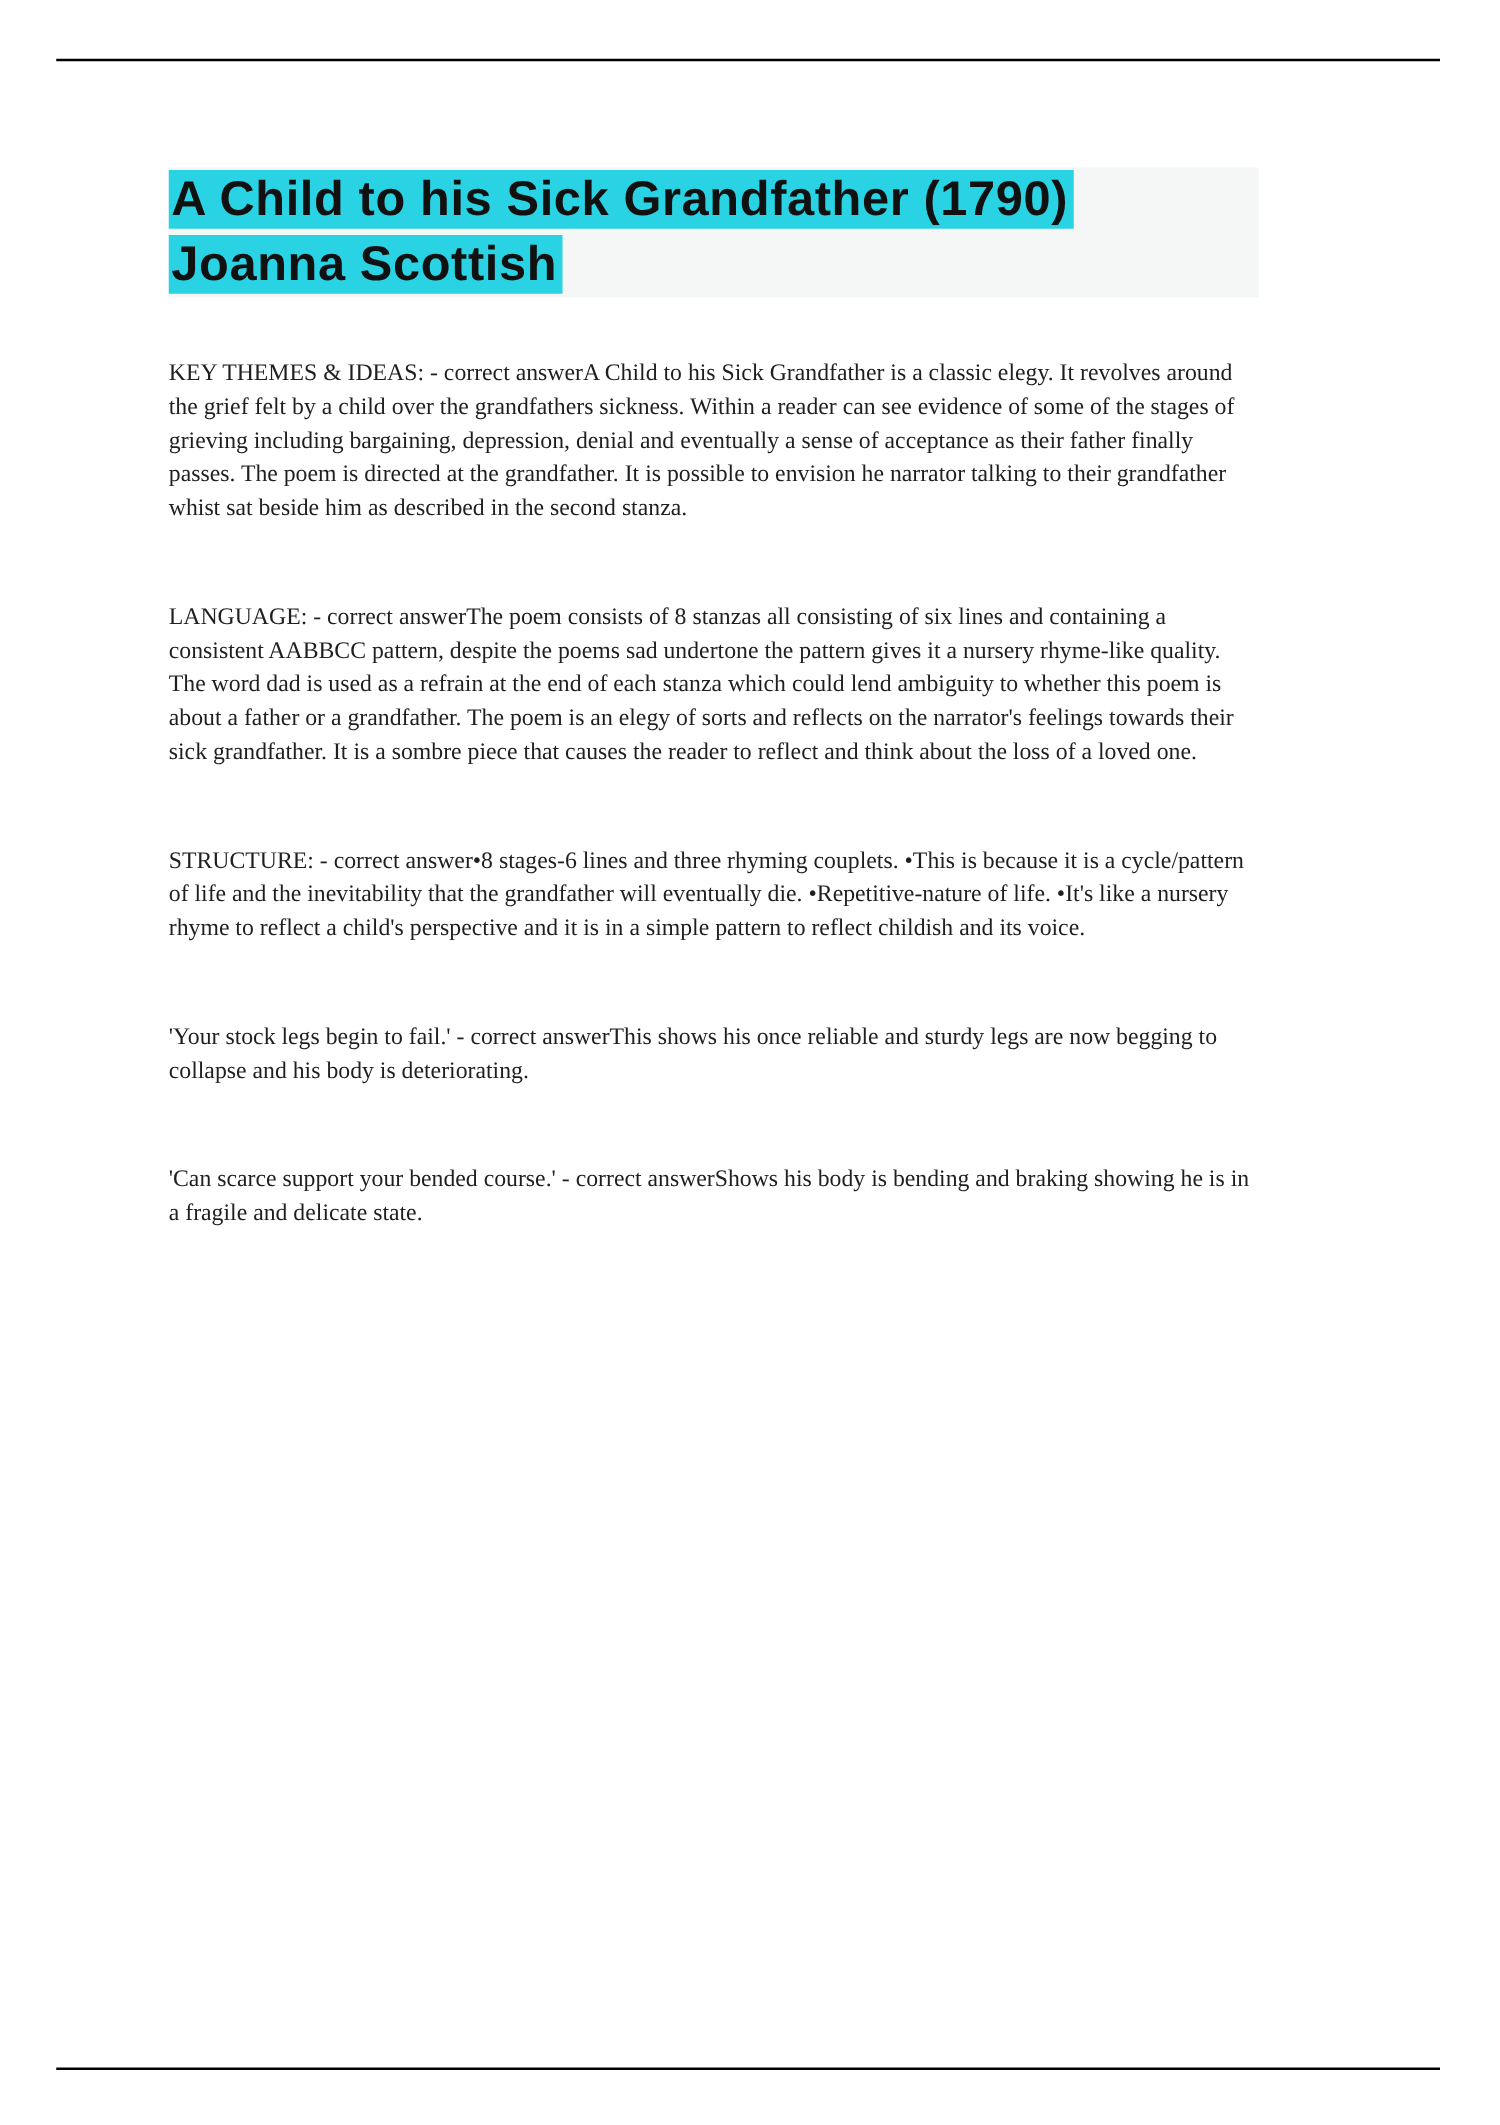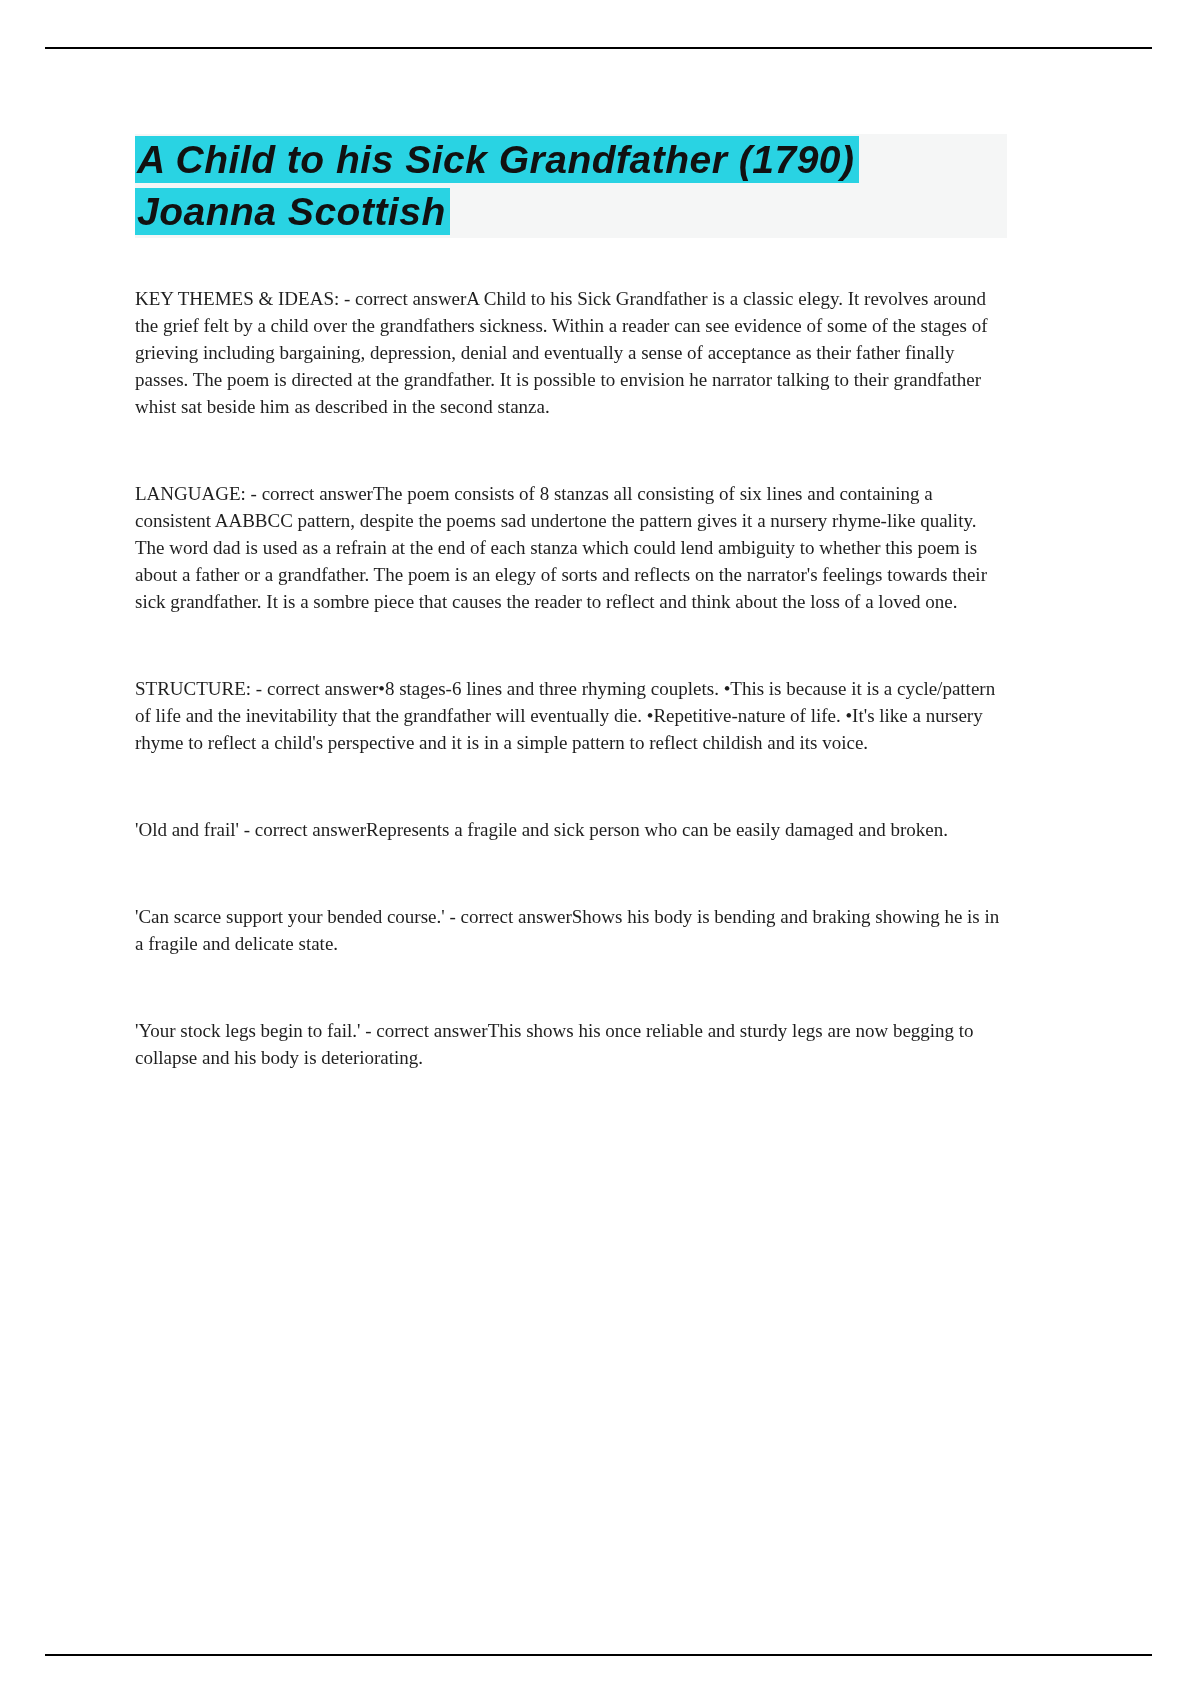--- a/index.html
+++ b/index.html
@@ -38,21 +38,20 @@
     font-weight: bold;
     line-height: 52px;
     color: #111111;
     margin-bottom: 47px;
     letter-spacing: 0.5px;
   }
   .title-block .hl {
     background: #29d3e3;
     padding: 2px 4px 2px 2px;
     box-decoration-break: clone;
-    font-style: italic;
     -webkit-box-decoration-break: clone;
   }
   .body-text p {
     font-size: 19px;
     line-height: 27px;
     margin: 0 0 60px 0;
     color: #1f1f1f;
     font-family: Liberation Serif, serif;
   }
 </style>
@@ -62,20 +61,19 @@
 <div class="page">
   <div class="rule top"></div>
 
   <div class="content">
     <h1 class="title-block"><span class="hl">A Child to his Sick Grandfather (1790)</span><br><span class="hl">Joanna Scottish</span></h1>
 
     <div class="body-text">
       <p>KEY THEMES &amp; IDEAS: - correct answerA Child to his Sick Grandfather is a classic elegy. It revolves around the grief felt by a child over the grandfathers sickness. Within a reader can see evidence of some of the stages of grieving including bargaining, depression, denial and eventually a sense of acceptance as their father finally passes. The poem is directed at the grandfather. It is possible to envision he narrator talking to their grandfather whist sat beside him as described in the second stanza.</p>
       <p>LANGUAGE: - correct answerThe poem consists of 8 stanzas all consisting of six lines and containing a consistent AABBCC pattern, despite the poems sad undertone the pattern gives it a nursery rhyme-like quality. The word dad is used as a refrain at the end of each stanza which could lend ambiguity to whether this poem is about a father or a grandfather. The poem is an elegy of sorts and reflects on the narrator's feelings towards their sick grandfather. It is a sombre piece that causes the reader to reflect and think about the loss of a loved one.</p>
       <p>STRUCTURE: - correct answer•8 stages-6 lines and three rhyming couplets. •This is because it is a cycle/pattern of life and the inevitability that the grandfather will eventually die. •Repetitive-nature of life. •It's like a nursery rhyme to reflect a child's perspective and it is in a simple pattern to reflect childish and its voice.</p>
-      <p>'Old and frail' - correct answerRepresents a fragile and sick person who can be easily damaged and broken.</p>
+      <p>'Your stock legs begin to fail.' - correct answerThis shows his once reliable and sturdy legs are now begging to collapse and his body is deteriorating.</p>
       <p>'Can scarce support your bended course.' - correct answerShows his body is bending and braking showing he is in a fragile and delicate state.</p>
-      <p>'Your stock legs begin to fail.' - correct answerThis shows his once reliable and sturdy legs are now begging to collapse and his body is deteriorating.</p>
     </div>
   </div>
 
   <div class="rule bottom"></div>
 </div>
 
 </body></html>

